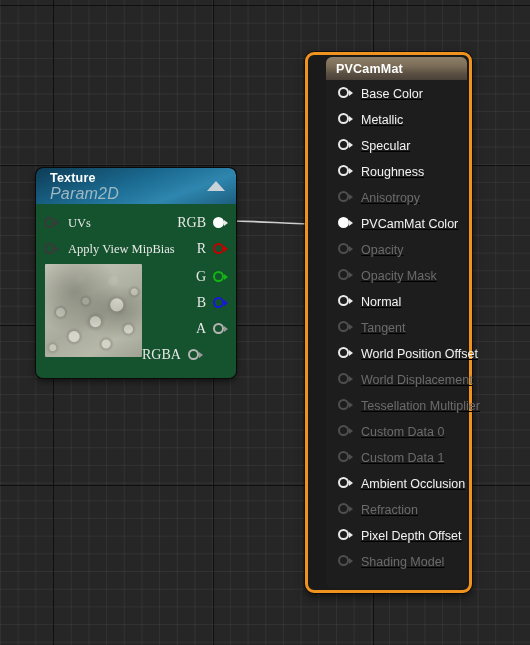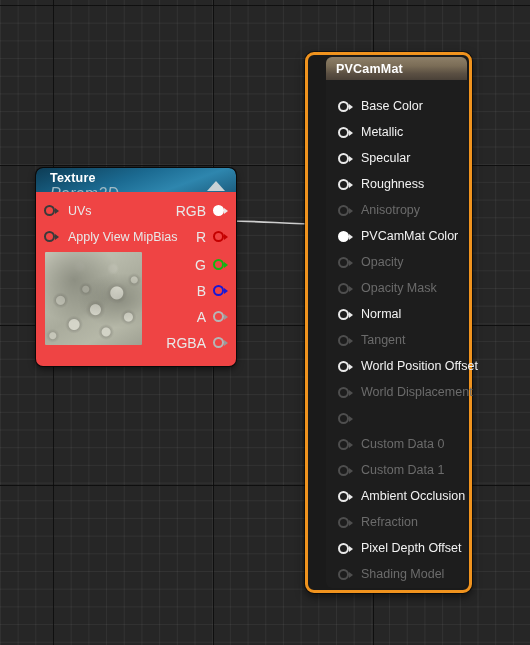--- a/index.html
+++ b/index.html
@@ -59,21 +59,21 @@
     left: 36px;
     top: 168px;
     width: 200px;
     border-radius: 7px;
     background: #141414;
     box-shadow: 0 0 0 1px #0a0a0a, 0 3px 7px rgba(0,0,0,0.6);
     overflow: hidden;
   }
   #texture-header {
     position: relative;
-    height: 24px;
+    height: 36px;
     background: linear-gradient(160deg, #0d3c55 0%, #1b6a91 45%, #2e86ae 72%, #1d5e80 100%);
     border-top-left-radius: 7px;
     border-top-right-radius: 7px;
     padding: 3px 10px 0 14px;
     box-sizing: border-box;
   }
   #texture-header .title {
     color: #ffffff;
     font-size: 12.5px;
     font-weight: bold;
@@ -90,23 +90,24 @@
   #texture-collapse-arrow {
     position: absolute;
     right: 11px;
     top: 13px;
     width: 0; height: 0;
     border-left: 9px solid transparent;
     border-right: 9px solid transparent;
     border-bottom: 10px solid #c9d2d6;
   }
   #texture-body {
-    background: #ef4444;
+    background: #14532d;
     padding: 6px 0 10px 0;
     position: relative;
+    font-family: Liberation Serif, serif;
   }
   .tex-row {
     display: flex;
     align-items: center;
     height: 26px;
     padding: 0 0 0 8px;
     box-sizing: border-box;
   }
   .tex-row .in-label {
     color: #e8e8e8;
@@ -182,24 +183,25 @@
     letter-spacing: .2px;
   }
   #material-body {
     background: #1d1d1d;
     margin: 0 2px 2px 2px;
     border-radius: 0 0 6px 6px;
     padding: 7px 0 7px 0;
   }
   .mat-row {
     display: flex;
-    align-items: flex-end;
+    align-items: flex-start;
     height: 26px;
     padding-left: 12px;
     box-sizing: border-box;
+    text-decoration: underline;
   }
   .mat-row .mat-label {
     font-size: 12.5px;
     margin-left: 7px;
     white-space: nowrap;
   }
   .mat-row.on  .mat-label { color: #f2f2f2; }
   .mat-row.off .mat-label { color: #6b6b6b; }
 
   
@@ -316,21 +318,21 @@
         </div>
 
         <div class="tex-row" style="justify-content:flex-end; padding-left:0;">
           <span class="out-label">A</span>
           <span class="pin grey out-pin-wrap">
               <span class="ring"></span>
               <span class="arrow"></span>
             </span>
         </div>
 
-        <div class="tex-row" style="justify-content:flex-end; padding-left:0;">
+        <div class="tex-row" style="justify-content:flex-start; padding-left:0;">
           <span class="out-label">RGBA</span>
           <span class="pin grey out-pin-wrap">
               <span class="ring"></span>
               <span class="arrow"></span>
             </span>
         </div>
 
       </div>
     </div>
 
@@ -439,20 +441,21 @@
           <span class="arrow"></span>
         </span>
       <span class="mat-label">World Displacement</span>
     </div>
 
     <div class="mat-row off">
       <span class="pin dim">
           <span class="ring"></span>
           <span class="arrow"></span>
         </span>
+      <span class="mat-label">Tessellation Multiplier</span>
     </div>
 
 
     <div class="mat-row off">
       <span class="pin dim">
           <span class="ring"></span>
           <span class="arrow"></span>
         </span>
       <span class="mat-label">Custom Data 0</span>
     </div>

